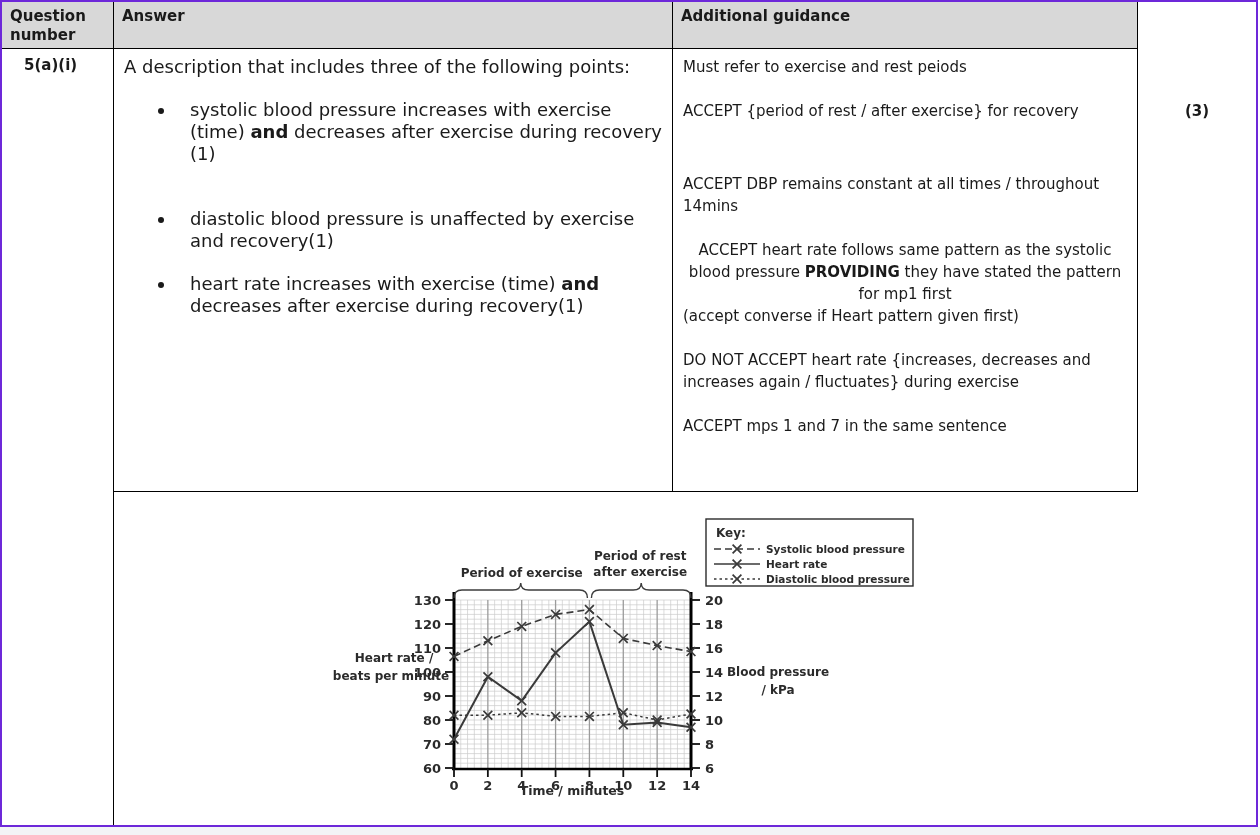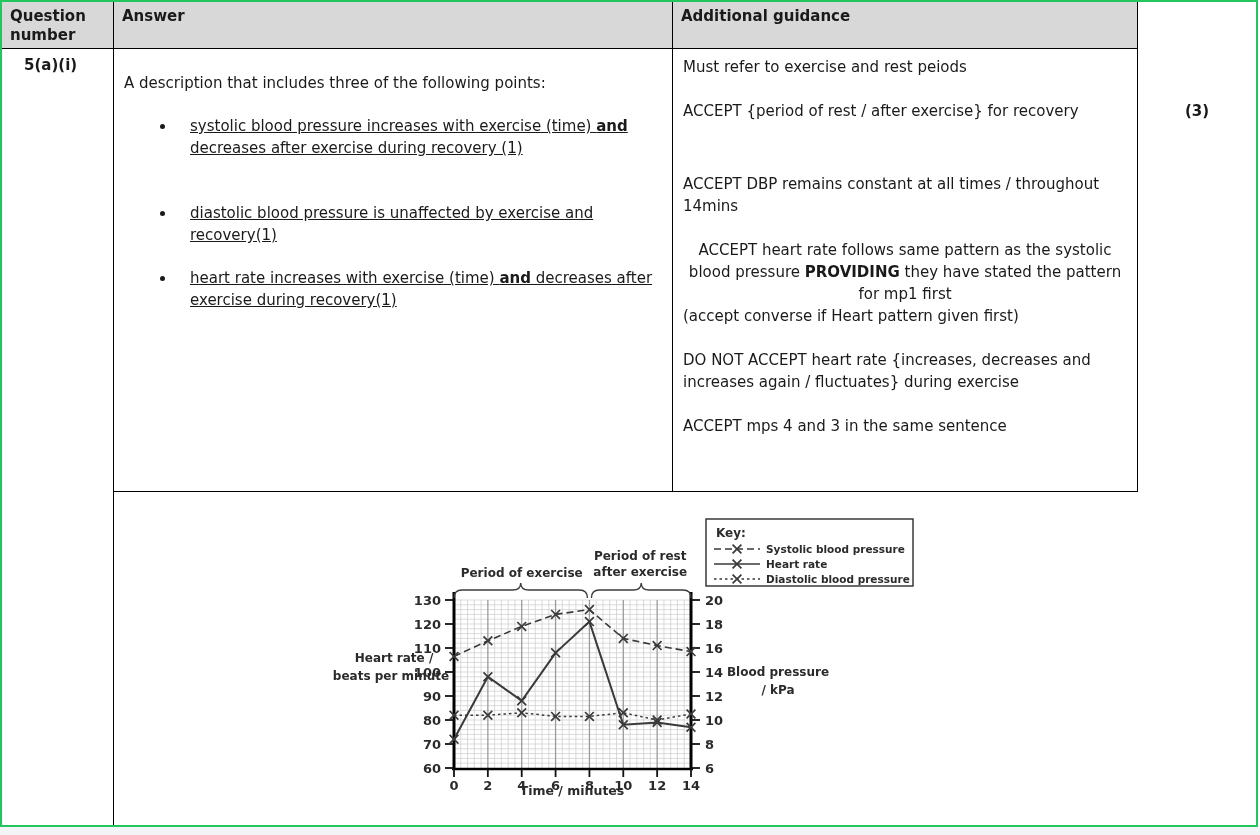--- a/index.html
+++ b/index.html
@@ -2,43 +2,43 @@
 <html><head>
 <meta charset="utf-8">
 <style>
   * { margin:0; padding:0; box-sizing:border-box; }
   html,body { width:1260px; height:835px; background:#f3f4f6; overflow:hidden; }
   body { font-family:"DejaVu Sans","Liberation Sans",sans-serif; color:#1a1a1a; }
   .page { width:1260px; height:827px; background:#fff; }
 
   .mstable {
     width:1258px; height:827px;
-    border:2px solid #22c55e;
+    border:2px solid #6d28d9;
     display:grid;
     grid-template-columns:112px 559px 465px auto;
     grid-template-rows:47px 443px auto;
   }
   .cell { background:#fff; overflow:hidden; }
   .br { border-right:1.5px solid #000; }
   .bb { border-bottom:1.5px solid #000; }
   .hdr {
     background:#d8d8d8;
     font-weight:bold;
     font-size:15px;
     line-height:19px;
     padding:5px 8px;
   }
   .qcell { padding:7px 22px; font-weight:bold; font-size:15px; grid-row:2 / span 2; grid-column:1; }
-  .acell { grid-row:2; grid-column:2; padding:23px 10px; font-size:15px; line-height:22px; }
+  .acell { grid-row:2; grid-column:2; padding:7px 10px; font-size:18px; line-height:22px; }
   .gcell { grid-row:2; grid-column:3; padding:7px 10px; font-size:15px; line-height:22px; }
   .mcell { grid-row:2 / span 2; grid-column:4; padding-top:53px; text-align:center; font-weight:bold; font-size:15px; }
   .chartcell { grid-row:3; grid-column:2 / span 2; position:relative; }
 
   .acell p { margin-bottom:21px; }
-  .acell ul { list-style:disc; padding-left:52px;text-decoration:underline; }
+  .acell ul { list-style:disc; padding-left:52px; }
   .acell li { padding-left:14px; }
   .acell li.gap-big { margin-bottom:43px; }
   .acell li.gap-med { margin-bottom:21px; }
 
   .gcell p { margin-bottom:22px; }
   .gcell p.gap-xl { margin-bottom:51px; }
   .gcell p.tight { margin-bottom:0;text-align:center; }
   b { font-weight:bold; }
 
   .chart-wrap { position:absolute; left:0; top:0; width:1024px; height:329px; }
@@ -65,21 +65,21 @@
       </ul>
     </div>
 
     <div class="cell gcell br bb">
       <p><span>Must refer to exercise and rest peiods</span></p>
       <p class="gap-xl"><span>ACCEPT {period of rest / after exercise} for recovery</span></p>
       <p><span>ACCEPT DBP remains constant at all times / throughout 14mins</span></p>
       <p class="tight"><span>ACCEPT heart rate follows same pattern as the systolic blood pressure </span><b>PROVIDING</b><span> they have stated the pattern for mp1 first</span></p>
       <p><span>(accept converse if Heart pattern given first)</span></p>
       <p><span>DO NOT ACCEPT heart rate {increases, decreases and increases again / fluctuates} during exercise</span></p>
-      <p><span>ACCEPT mps 4 and 3 in the same sentence</span></p>
+      <p><span>ACCEPT mps 1 and 7 in the same sentence</span></p>
     </div>
 
     <div class="cell mcell">(3)</div>
 
     <div class="cell chartcell">
       <div class="chart-wrap" id="chart"><svg width="1024" height="329" viewBox="0 0 1024 329">
             <g>
               <line x1="340" y1="271.2" x2="577" y2="271.2" stroke="#cbcbcb" stroke-width="0.7"></line>
               <line x1="340" y1="266.4" x2="577" y2="266.4" stroke="#cbcbcb" stroke-width="0.7"></line>
               <line x1="340" y1="261.6" x2="577" y2="261.6" stroke="#cbcbcb" stroke-width="0.7"></line>

